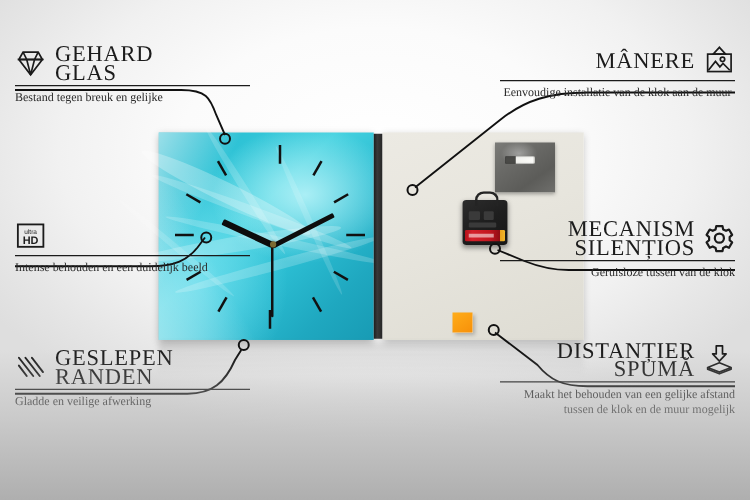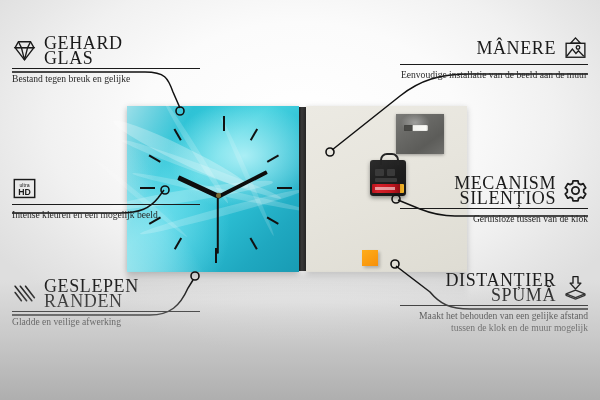--- a/index.html
+++ b/index.html
@@ -209,21 +209,21 @@
     <div class="ttl-row">
       <span class="ico">
         <svg viewBox="0 0 24 24">
           <rect x="2.2" y="3.4" width="19.6" height="17.2" fill="none" stroke="#1b1b1b" stroke-width="1.4"></rect>
           <text x="12" y="10.6" font-family="Liberation Sans, sans-serif" font-size="5" text-anchor="middle" fill="#1b1b1b">ultra</text>
           <text x="12" y="18.2" font-family="Liberation Sans, sans-serif" font-size="8.4" font-weight="bold" text-anchor="middle" fill="#1b1b1b">HD</text>
         </svg>
       </span>
     </div>
     <div class="rule"></div>
-    <div class="desc">Intense kleuren en een mogelijk beeld</div>
+    <div class="desc">Intense behouden en een duidelijk beeld</div>
   </div>
 
   <div class="callout left" style="left:12px;top:279px;">
     <div class="ttl-row">
       <span class="ico">
         <svg viewBox="0 0 24 24">
             <g stroke="#1b1b1b" stroke-width="1.5" stroke-linecap="round">
           <path d="M3 5 L14 19"></path>
               <path d="M8 5 L19 19"></path>
               <path d="M13 5 L21.5 16"></path>
@@ -250,21 +250,21 @@
             <g fill="none" stroke="#1b1b1b" stroke-width="1.3">
           <rect x="3" y="7" width="18" height="13.4"></rect>
           <path d="M12 1.8 7.2 7h9.6L12 1.8z"></path>
           <path d="M3.6 19.4 9 12.6l3.4 4.2 2.4-2.6 5.2 5.2"></path>
           <circle cx="14.4" cy="11" r="1.7"></circle>
             </g>
           </svg>
       </span>
     </div>
     <div class="rule"></div>
-    <div class="desc">Eenvoudige installatie van de beeld aan de muur</div>
+    <div class="desc">Eenvoudige installatie van de klok aan de muur</div>
   </div>
 
   <div class="callout right" style="left:400px;top:176px;">
     <div class="ttl-row">
       <span class="ttl">
         <span>MECANISM</span><br>
         <span>SILENȚIOS</span>
       </span>
       <span class="ico">
         <svg viewBox="0 0 24 24">

